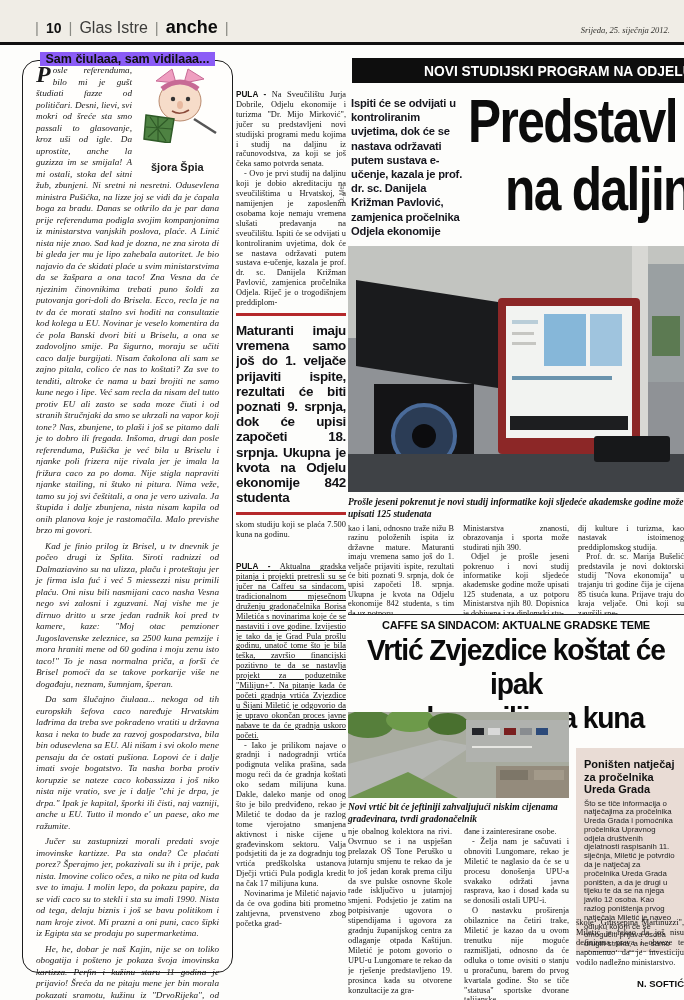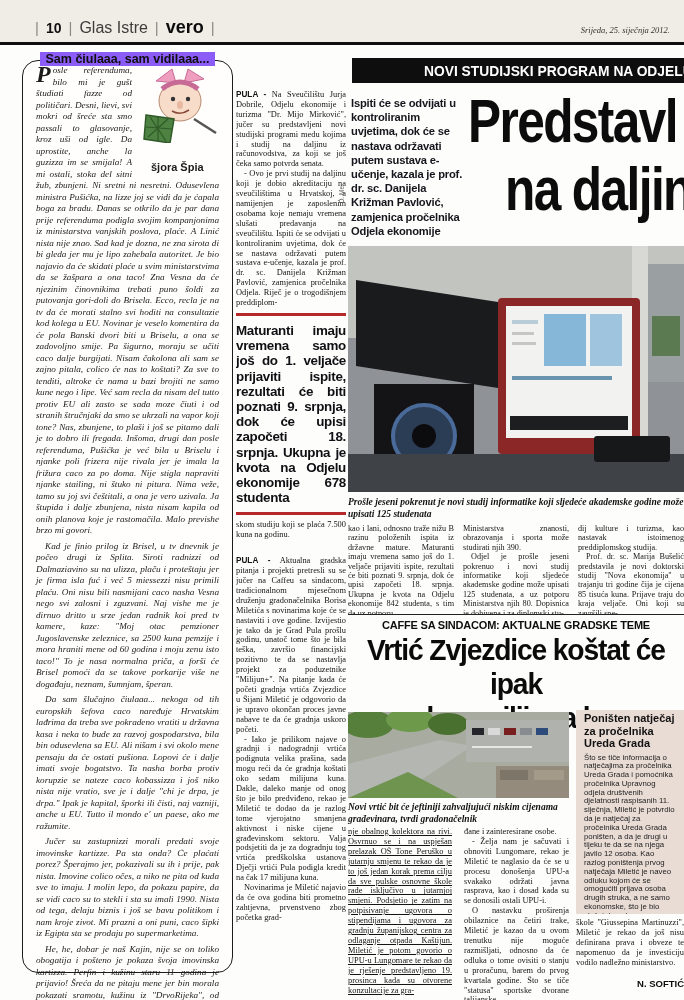--- a/index.html
+++ b/index.html
@@ -39,21 +39,21 @@
 
   
   #midcol{left:236px;top:90px;width:110px;height:908px;overflow:hidden;}
   .newsbody{font-size:8.4px;line-height:9.9px;text-align:justify;color:#141414;}
   .newsbody p{margin:0;}
   .newsbody p.ind{text-indent:8px;}
   .dateline{font-weight:bold;font-family:"Liberation Sans",sans-serif;font-size:8.2px;}
   #pullquote{border-top:3px solid #b5292b;border-bottom:3px solid #b5292b;margin:5px 0;
              padding:7px 0;font-family:"Liberation Sans",sans-serif;font-weight:bold;
              font-size:13.4px;line-height:15.2px;color:#101014;letter-spacing:-0.3px;}
-  #article2-start{margin-top:16px;}
+  #article2-start{margin-top:22px;text-decoration:underline;}
 
   
   #banner{left:352px;top:58px;width:332px;height:25px;background:#0e0e0e;overflow:hidden;}
   #banner span{display:inline-block;margin-left:72px;color:#fff;font-family:"Liberation Sans",sans-serif;
                font-weight:bold;font-size:15px;line-height:25px;white-space:nowrap;
                transform:scaleX(0.92);transform-origin:left;}
   #lead{left:351px;top:96px;width:112px;font-family:"Liberation Sans",sans-serif;
         font-weight:bold;font-size:11.2px;line-height:14.2px;color:#15151d;letter-spacing:-0.2px;}
   #headline1{left:468px;top:90px;font-family:"Liberation Sans",sans-serif;font-weight:bold;
              font-size:62px;line-height:62px;color:#0c0c0c;white-space:nowrap;
@@ -73,43 +73,43 @@
 
   
   #rule2{left:348px;top:614px;width:336px;height:1px;background:#222;}
   #kicker{left:348px;top:619px;width:336px;text-align:center;font-family:"Liberation Sans",sans-serif;
           font-weight:bold;font-size:11px;color:#0d0d0d;letter-spacing:-0.2px;}
   #headline2{left:348px;top:633px;width:336px;text-align:center;font-family:"Liberation Sans",sans-serif;
              font-weight:bold;font-size:30px;line-height:34px;color:#0b0b0b;
              letter-spacing:-1.2px;transform:scaleX(0.94);}
   #photo2{left:348px;top:712px;width:221px;height:86px;overflow:hidden;background:#a8ab9f;}
   #caption2{left:348px;top:801px;width:224px;}
-  #bcol1{left:348px;top:827px;width:104px;height:173px;overflow:hidden;text-decoration:underline;}
+  #bcol1{left:348px;top:827px;width:104px;height:173px;overflow:hidden;}
   #bcol2{left:464px;top:827px;width:105px;height:173px;overflow:hidden;}
-  #sidebox{left:576px;top:710px;width:108px;height:204px;background:#e9dcd5;box-sizing:border-box;
-           padding:2px 8px;overflow:hidden;}
+  #sidebox{left:576px;top:748px;width:108px;height:204px;background:#e9dcd5;box-sizing:border-box;
+           padding:10px 8px;overflow:hidden;}
   #sidebox h3{margin:0;font-family:"Liberation Sans",sans-serif;font-weight:bold;font-size:11px;
               line-height:12.5px;color:#111;}
   #sidebox .bx{margin-top:4px;font-family:"Liberation Sans",sans-serif;font-size:7.8px;
                line-height:8.8px;color:#222;}
   #tail{left:576px;top:918px;width:108px;}
   #byline{left:576px;top:978px;width:108px;text-align:right;font-family:"Liberation Sans",sans-serif;
           font-weight:bold;font-size:9.5px;color:#0d0d0d;}
 </style>
 </head>
 <body>
 
 <div class="abs" id="masthead">
   <div class="row">
     <span class="sep">|</span>
     <span class="num">10</span>
     <span class="sep">|</span>
     <span class="mast">Glas Istre</span>
     <span class="sep">|</span>
-    <span class="sect">vero</span>
+    <span class="sect">anche</span>
     <span class="sep">|</span>
   </div>
   <div class="date">Srijeda, 25. siječnja 2012.</div>
 </div>
 
 <div class="abs" id="satire-box">
   <div id="satire-tab">Sam čiulaaa, sam vidilaaa...</div>
   <div id="satire-body">
     <div id="spia-fig">
       <svg width="84" height="76" viewBox="0 0 84 76">
@@ -132,21 +132,21 @@
     <p class="ind">Da sam šlučajno čiulaaa... nekoga od tih europskih šefova caco naređuje Hrvatskim lađrima da treba sve pokradeno vratiti u državna kasa i neka to bude za razvoj gospodarstva, bila bin odusevlena sa EU. Ali nišam i svi okolo mene pensaju da će ostati pušiona. Lopovi će i dalje imati svoje bogatstvo. Ta nasha borba protiv korupzie se nateze caco kobassizza i još niko nista nije vratio, sve je i dalje "chi je drpa, je drpa." Ipak je kapital, šporki ili čisti, naj vazniji, anche u EU. Tutto il mondo e' un paese, ako me ražumite.</p>
     <p class="ind">Jučer su zastupnizzi morali predati svoje imovinske kartizze. Pa sta onda? Će plaćati porez? Šperajmo jer, pokazivali su ih i prije, pak nista. Imovine colico očes, a niko ne pita od kuda sve to imaju. I molin lepo, da pokazu papire, da se vidi caco su to stekli i sta su imali 1990. Nista od tega, delaju biznis i još se bavu politikom i nam kroje zivot. Mi prazni a oni puni, caco šipki iz Egipta sta se prodaju po supermarketima.</p>
     <p class="ind">He, he, dobar je naš Kajin, nije se on toliko obogatija i pošteno je pokaza švoja imovinska kartizza. Perfin i kužinu staru 11 godina je prijavio! Šreća da ne pitaju mene jer bin morala pokazati sramotu, kužinu iz "DrvoRijeka", od 1972. godine. Caco ljubomorna i kurioža špia, baš bin volila vidjeti sta je 1990. ima oni ex ministro Marasović, sta ga je bila Kossorizza nasadila na funkziu. Intanto, sada je karigo. Caco je moga voditi politiku kad je doma ima brigu za toliku movinu? Pensajte vi, čitajte i čikajte:</p>
 
   </div>
 </div>
 
 <div class="abs newsbody" id="midcol">
   <p><span class="dateline">PULA -</span> <span>Na Sveučilištu Jurja Dobrile, Odjelu ekonomije i turizma "Dr. Mijo Mirković", jučer su predstavljeni novi studijski programi medu kojima i studij na daljinu iz računovodstva, za koji se još čeka samo potvrda senata.</span></p>
   <p class="ind">- Ovo je prvi studij na daljinu koji je dobio akreditaciju na sveučilištima u Hrvatskoj, a namijenjen je zaposlenim osobama koje nemaju vremena slušati predavanja na sveučilištu. Ispiti će se odvijati u kontroliranim uvjetima, dok će se nastava održavati putem sustava e-učenje, kazala je prof. dr. sc. Danijela Križman Pavlović, zamjenica pročelnika Odjela. Riječ je o trogodišnjem preddiplom-</p>
-  <div id="pullquote">Maturanti imaju vremena samo još do 1. veljače prijaviti ispite, rezultati će biti poznati 9. srpnja, dok će upisi započeti 18. srpnja. Ukupna je kvota na Odjelu ekonomije 678 studenta</div>
+  <div id="pullquote">Maturanti imaju vremena samo još do 1. veljače prijaviti ispite, rezultati će biti poznati 9. srpnja, dok će upisi započeti 18. srpnja. Ukupna je kvota na Odjelu ekonomije 842 studenta</div>
   <p>skom studiju koji se plaća 7.500 kuna na godinu.</p>
   <p id="article2-start"><span class="dateline">PULA -</span> <span>Aktualna gradska pitanja i projekti pretresli su se jučer na Caffeu sa sindacom, tradicionalnom mjesečnom druženju gradonačelnika Borisa Miletića s novinarima koje će se nastaviti i ove godine. Izvijestio je tako da je Grad Pula prošlu godinu, unatoč tome što je bila teška, završio financijski pozitivno te da se nastavlja projekt za poduzetnike "Milijun+". Na pitanje kada će početi gradnja vrtića Zvjezdice u Šijani Miletić je odgovorio da je upravo okončan proces javne nabave te da će gradnja uskoro početi.</span></p>
   <p class="ind">- Iako je prilikom najave o gradnji i nadogradnji vrtića podignuta velika prašina, sada mogu reći da će gradnja koštati oko sedam milijuna kuna. Dakle, daleko manje od onog što je bilo predviđeno, rekao je Miletić te dodao da je razlog tome vjerojatno smanjena aktivnost i niske cijene u građevinskom sektoru. Valja podsjetiti da je za dogradnju tog vrtića predškolska ustanova Dječji vrtići Pula podigla kredit na čak 17 milijuna kuna.</p>
   <p class="ind">Novinarima je Miletić najavio da će ova godina biti prometno zahtjevna, prvenstveno zbog početka grad-</p>
 </div>
 
 <div class="abs" id="banner">
   <span>NOVI STUDIJSKI PROGRAM NA ODJELU ZA</span>
 </div>
 <div class="abs" id="lead">Ispiti će se odvijati u kontroliranim uvjetima, dok će se nastava održavati putem sustava e-učenje, kazala je prof. dr. sc. Danijela Križman Pavlović, zamjenica pročelnika Odjela ekonomije</div>

